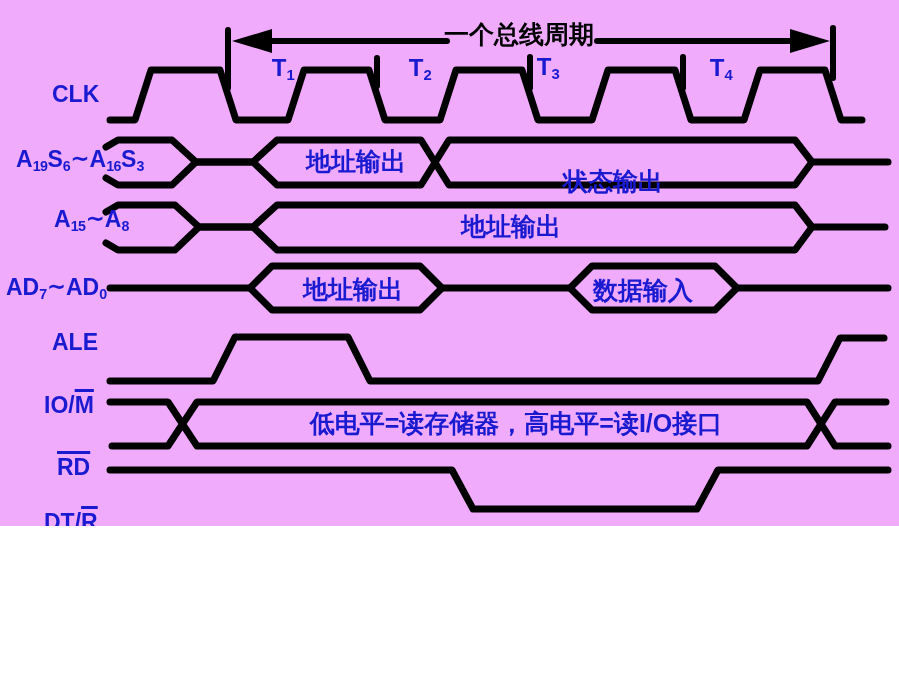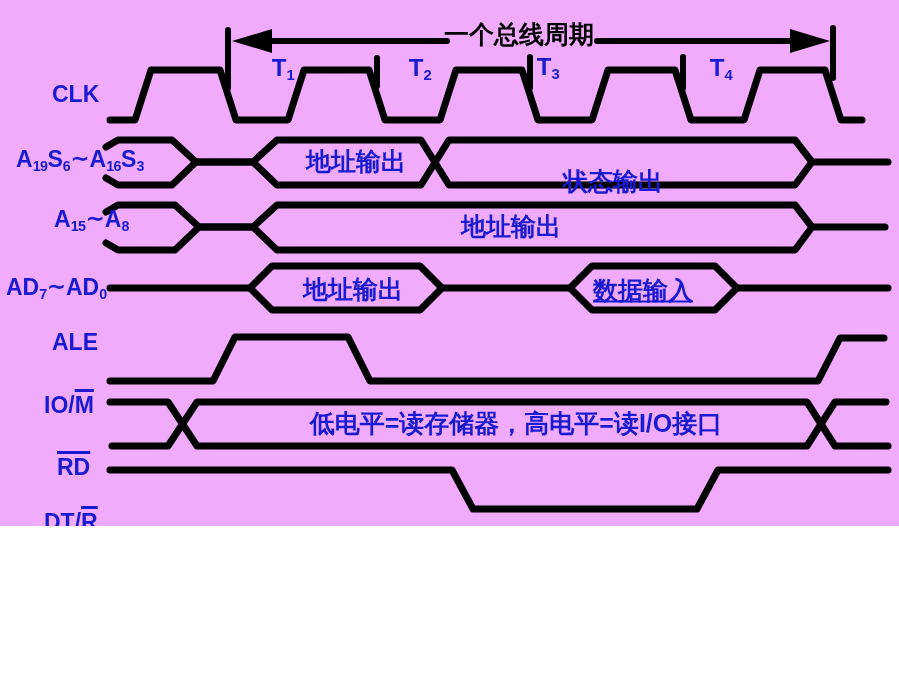--- a/index.html
+++ b/index.html
@@ -109,16 +109,16 @@
   <div class="lbl" style="left:57px;top:456px;"><span class="ov">RD</span></div>
 
   <div class="lbl" style="left:44px;top:511px;"><span>DT/</span><span class="ov">R</span></div>
 
   <div class="lbl" style="left:33px;top:606px;"><span class="ov">DEN</span></div>
 
   <div class="busval" style="left:356px;top:161px;">地址输出</div>
   <div class="busval" style="left:613px;top:161px;margin-top:20px;">状态输出</div>
   <div class="busval" style="left:511px;top:226px;">地址输出</div>
   <div class="busval" style="left:353px;top:289px;">地址输出</div>
-  <div class="busval" style="left:643px;top:290px;text-decoration:underline;">数据输入</div>
+  <div class="busval" style="left:643px;top:290px;">数据输入</div>
   <div class="busval" style="left:516px;top:423px;">低电平=读存储器，高电平=读I/O接口</div>
 
 </div>
 
 </body></html>

